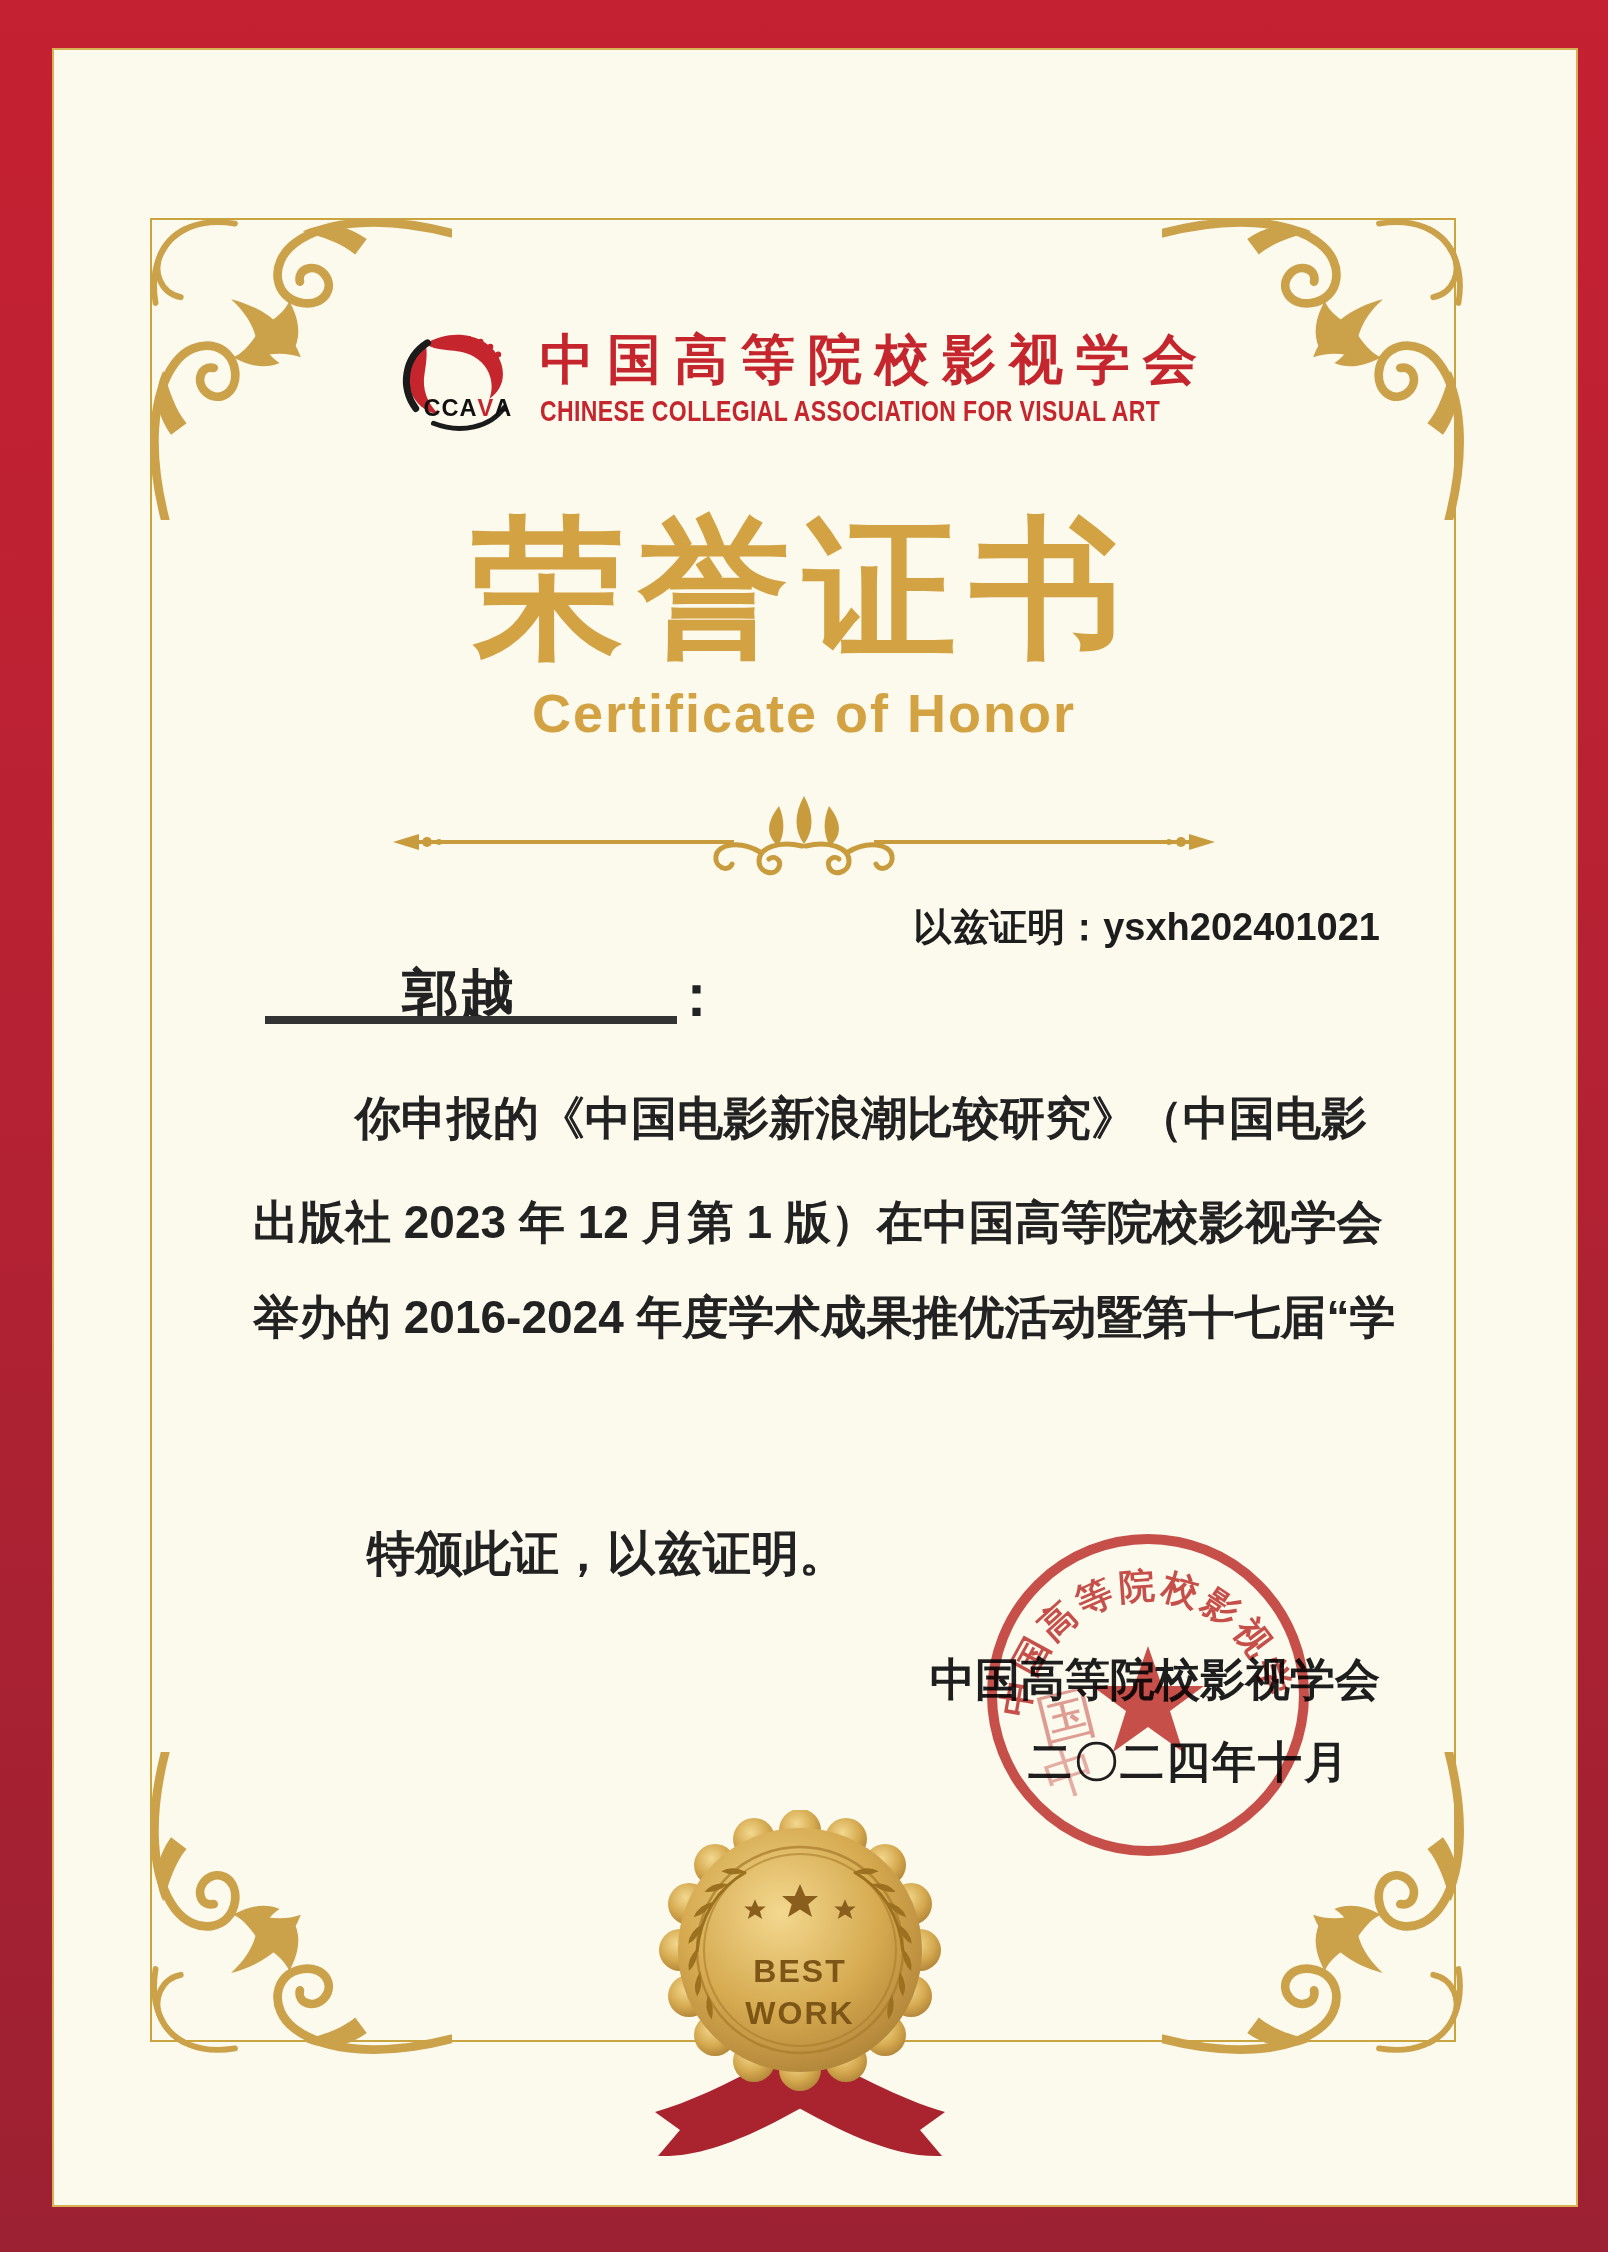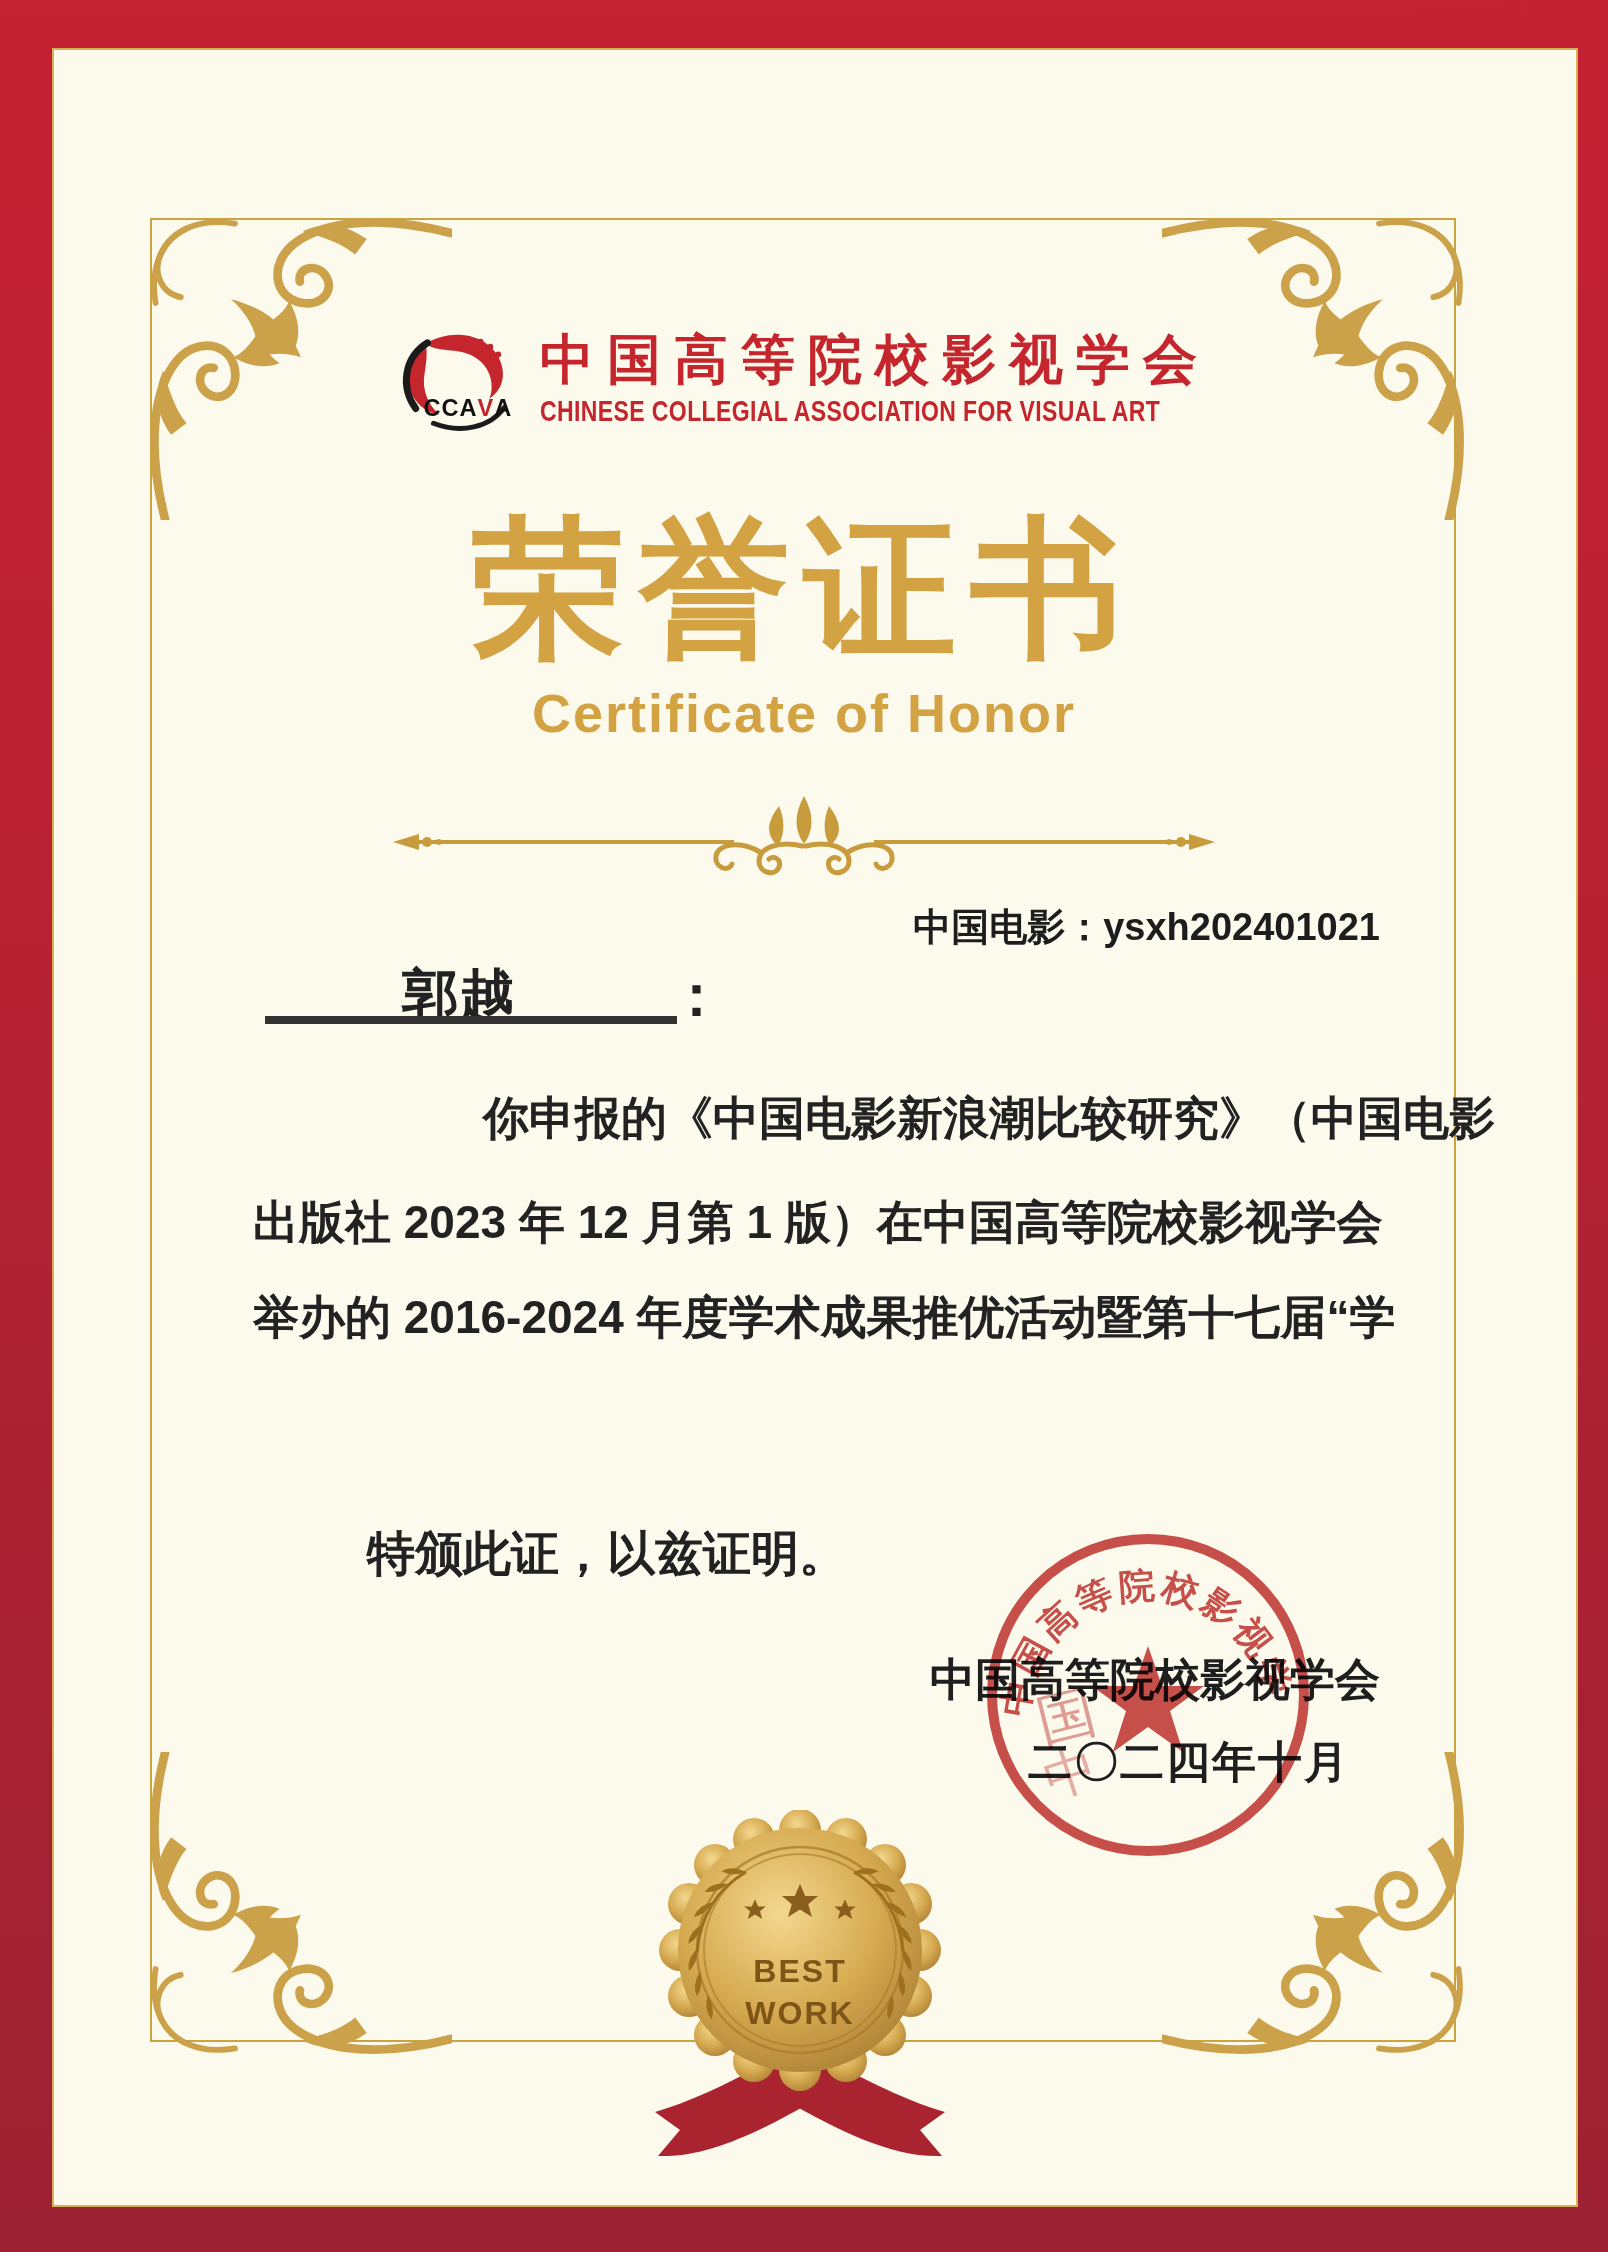--- a/index.html
+++ b/index.html
@@ -34,21 +34,21 @@
   .title-cn{top:512px;font-size:152px;font-weight:900;color:#D2A243;letter-spacing:14px;white-space:nowrap;line-height:1;}
   .title-en{top:682px;font-size:54px;font-weight:700;color:#D2A243;letter-spacing:2px;white-space:nowrap;}
   
   .cert-no{top:902px;right:228px;font-size:38px;font-weight:700;color:#1d1d1d;white-space:nowrap;}
   
   .name-underline{left:265px;top:1016px;width:412px;height:8px;background:#333;}
   .name{left:402px;top:958px;font-size:57px;font-weight:700;color:#222;white-space:nowrap;}
   .name-colon{left:668px;top:958px;font-size:57px;font-weight:700;color:#222;}
   
   .bline{left:253px;width:1140px;font-size:46px;font-weight:600;color:#222;white-space:nowrap;}
-  .bl1{top:1088px;padding-left:102px;text-align:right;}
+  .bl1{top:1088px;padding-left:102px;}
   .bl2{top:1192px;}
   .bl3{top:1287px;}
   .bl4{top:1386px;}
   .award{font-size:78px;font-weight:800;color:#B5292C;letter-spacing:4px;vertical-align:-10px;line-height:0;}
   .closing{left:367px;top:1522px;font-size:48px;font-weight:600;color:#222;white-space:nowrap;}
   .sig-org{left:930px;top:1650px;font-size:45px;font-weight:600;color:#1e1e1e;white-space:nowrap;}
   .sig-date{left:1028px;top:1733px;font-size:44px;font-weight:600;color:#1e1e1e;letter-spacing:2px;white-space:nowrap;}
   .seal{left:981px;top:1528px;width:334px;height:334px;mix-blend-mode:multiply;opacity:.88;}
   .badge{left:600px;top:1810px;width:400px;height:400px;}
   .divider{top:790px;width:830px;height:96px;}
@@ -161,21 +161,21 @@
       <path stroke="none" d="M440 16 C452 32 454 44 441 56 C434 44 434 30 440 16Z"></path>
       <g fill="none" stroke-width="5" stroke-linecap="round">
         <path d="M413 56 C390 50 370 58 370 71 C370 83 386 87 390 77 C393 69 384 65 380 69"></path>
         <path d="M371 62 C351 50 329 54 327 66 C325 77 339 83 343 74"></path>
         <path d="M417 56 C440 50 460 58 460 71 C460 83 444 87 440 77 C437 69 446 65 450 69"></path>
         <path d="M459 62 C479 50 501 54 503 66 C505 77 491 83 487 74"></path>
       </g>
     </g>
   </svg>
 
-  <div class="abs cert-no">中国电影：ysxh202401021</div>
+  <div class="abs cert-no">以兹证明：ysxh202401021</div>
 
   <div class="abs name">郭越</div>
   <div class="abs name-underline"></div>
   <div class="abs name-colon">：</div>
 
   <div class="abs bline bl1">你申报的《中国电影新浪潮比较研究》（中国电影</div>
   <div class="abs bline bl2">出版社 2023 年 12 月第 1 版）在中国高等院校影视学会</div>
   <div class="abs bline bl3">举办的 2016-2024 年度学术成果推优活动暨第十七届“学</div>
 
   <div class="abs closing">特颁此证，以兹证明。</div>

